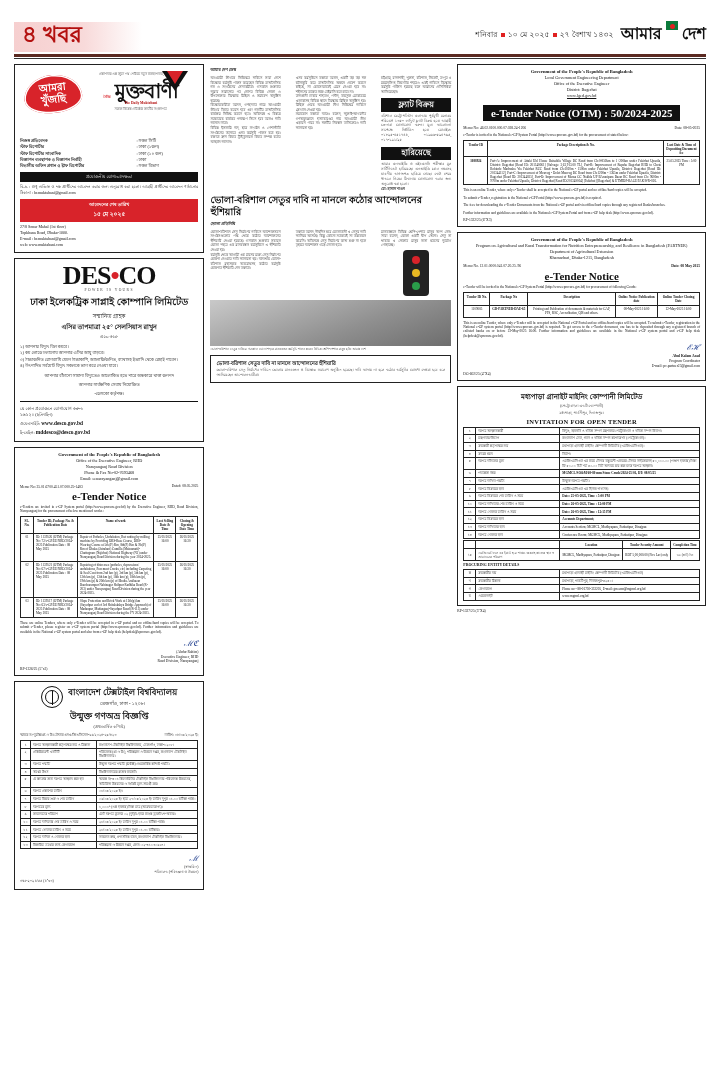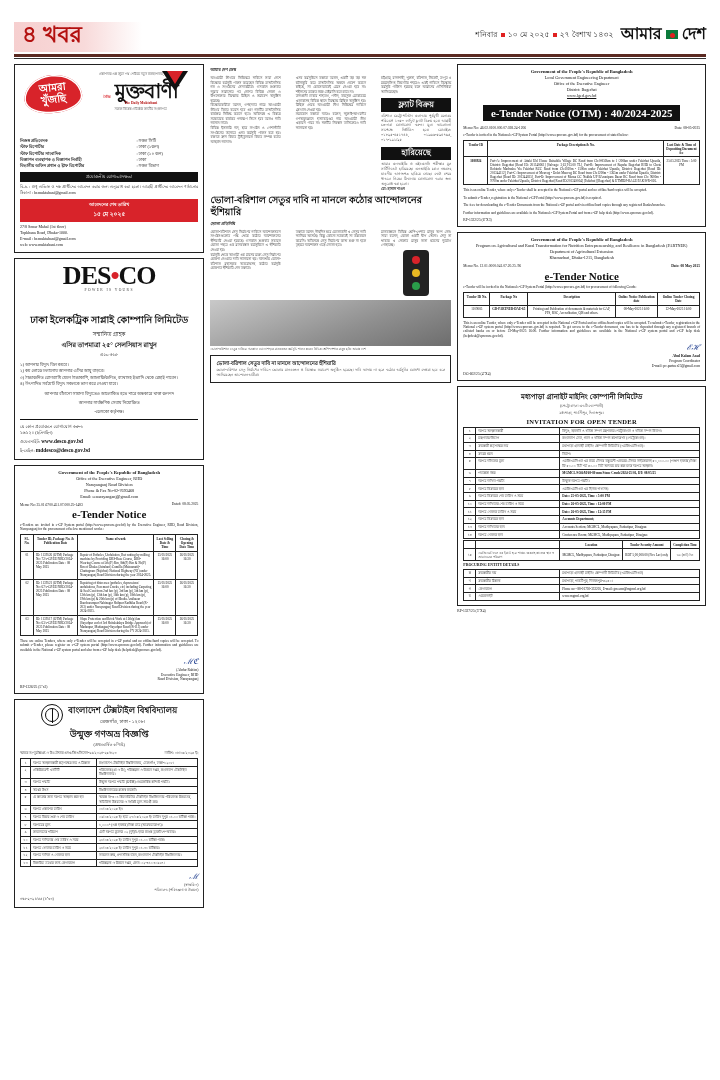--- a/index.html
+++ b/index.html
@@ -29,21 +29,21 @@
     background: linear-gradient(to right,#f6cfcf 0%, #f8dada 55%, #ffffff 100%);
     padding: 1px 60px 1px 8px;
     display:flex; align-items:baseline; gap:6px;
     height: 30px;
   }
   .page-num { font-size: 23px; font-weight: bold; color:#b3100f; line-height:1; }
   .page-sec { font-size: 22px; font-weight: bold; color:#b3100f; line-height:1; }
   .mast-right { display:flex; align-items:center; gap:7px; padding-bottom:4px;}
   .mast-date { font-size: 7.5px; color:#222; letter-spacing:.2px; }
   .mast-date .sq { display:inline-block;width:4px;height:4px;background:#e02020;margin:0 3px 0 3px;vertical-align:middle;}
-  .mast-logo { display:flex; align-items:center; gap:2px; font-size:16px; font-weight:bold; color:#111;}
+  .mast-logo { display:flex; gap:2px; font-size:16px; font-weight:bold; color:#111;}
   .mast-logo .flag {
     display:inline-block;width:12px;height:9px;background:#0b7a3b;position:relative;border:1px solid #0b7a3b;
     margin:0 2px;
   }
   .mast-logo .flag::after{content:"";position:absolute;left:3.2px;top:1.5px;width:5px;height:5px;border-radius:50%;background:#e02020;}
   .mast-rule { height:3px; background:#5b2a22; margin-top:2px; width:100%; }
   .mast-rule2 { height:1px; background:#333; margin-top:1px; width:100%; }
 
   
   .cols { display:flex; gap:6px; margin-top:5px; height:1000px; }
@@ -90,21 +90,21 @@
   .mk-row .v { width:62px; }
   .mk-band { background:#111; color:#fff; font-size:4.4px; text-align:center; padding:1.5px 0; margin:3px 0 2px;}
   .mk-foot { font-size:4px; line-height:1.5; }
   .mk-red-band{ background:#d8232a; color:#fff; font-size:4.6px; text-align:center; padding:2px 0; margin-top:3px; font-weight:bold;}
   .mk-addr{ font-size:4px; line-height:1.45; margin-top:2px; }
 
   
   .desco-logo { text-align:center; font-size:26px; font-weight:bold; letter-spacing:-1px; line-height:1; }
   .desco-logo .dot{color:#d8232a;}
   .desco-tag { text-align:center; font-size:3.6px; letter-spacing:1.4px; color:#444; margin-top:-1px;}
-  .desco-bn { text-align:center; font-size:9.5px; font-weight:bold; margin-top:21px;}
+  .desco-bn { text-align:center; font-size:9.5px; font-weight:bold; margin-top:3px;}
   .desco-l2 { text-align:center; font-size:5.6px; margin-top:2px;}
   .desco-l3 { text-align:center; font-size:6.4px; font-weight:bold; margin-top:1px;}
   .desco-l4 { text-align:center; font-size:4.4px; margin-top:1px;}
   .desco-pts { font-size:4.2px; line-height:1.55; margin-top:3px;}
   .desco-note { font-size:4.2px; line-height:1.5; text-align:center; margin-top:3px;}
   .desco-contact { font-size:4.4px; line-height:1.55; margin-top:4px;}
   .desco-contact b{font-size:5.4px;}
   .desco-line{height:1px;background:#111;margin:3px 0;}
 
   
@@ -498,21 +498,21 @@
 
     <div class="col-right">
 
       <div class="box pad">
         <div class="gov-head">Government of the People's Republic of Bangladesh</div>
         <div class="gov-sub">Local Government Engineering Department</div>
         <div class="gov-sub">Office of the Executive Engineer</div>
         <div class="gov-sub">District: Bagerhat</div>
         <div class="gov-sub ul">www.lged.gov.bd</div>
         <div class="tn-titlewrap" style="margin:3px 0;">
-          <span class="tn-title inv">e-Tender Notice (OTM) : 40/2024-2025</span>
+          <span class="tn-title inv">e-Tender Notice (OTM) : 50/2024-2025</span>
         </div>
         <div class="memo-row">
           <span>Memo No: 46.02.0100.000.07.038.24-1206</span>
           <span>Date: 08-05-2025</span>
         </div>
         <div class="tn-note">e-Tender is invited in the National e-GP System Portal (http://www.eprocure.gov.bd) for the procurement of stated below:</div>
         <table class="tn">
           <tbody>
               <tr>
             <th style="width:24px;">Tender ID</th>

